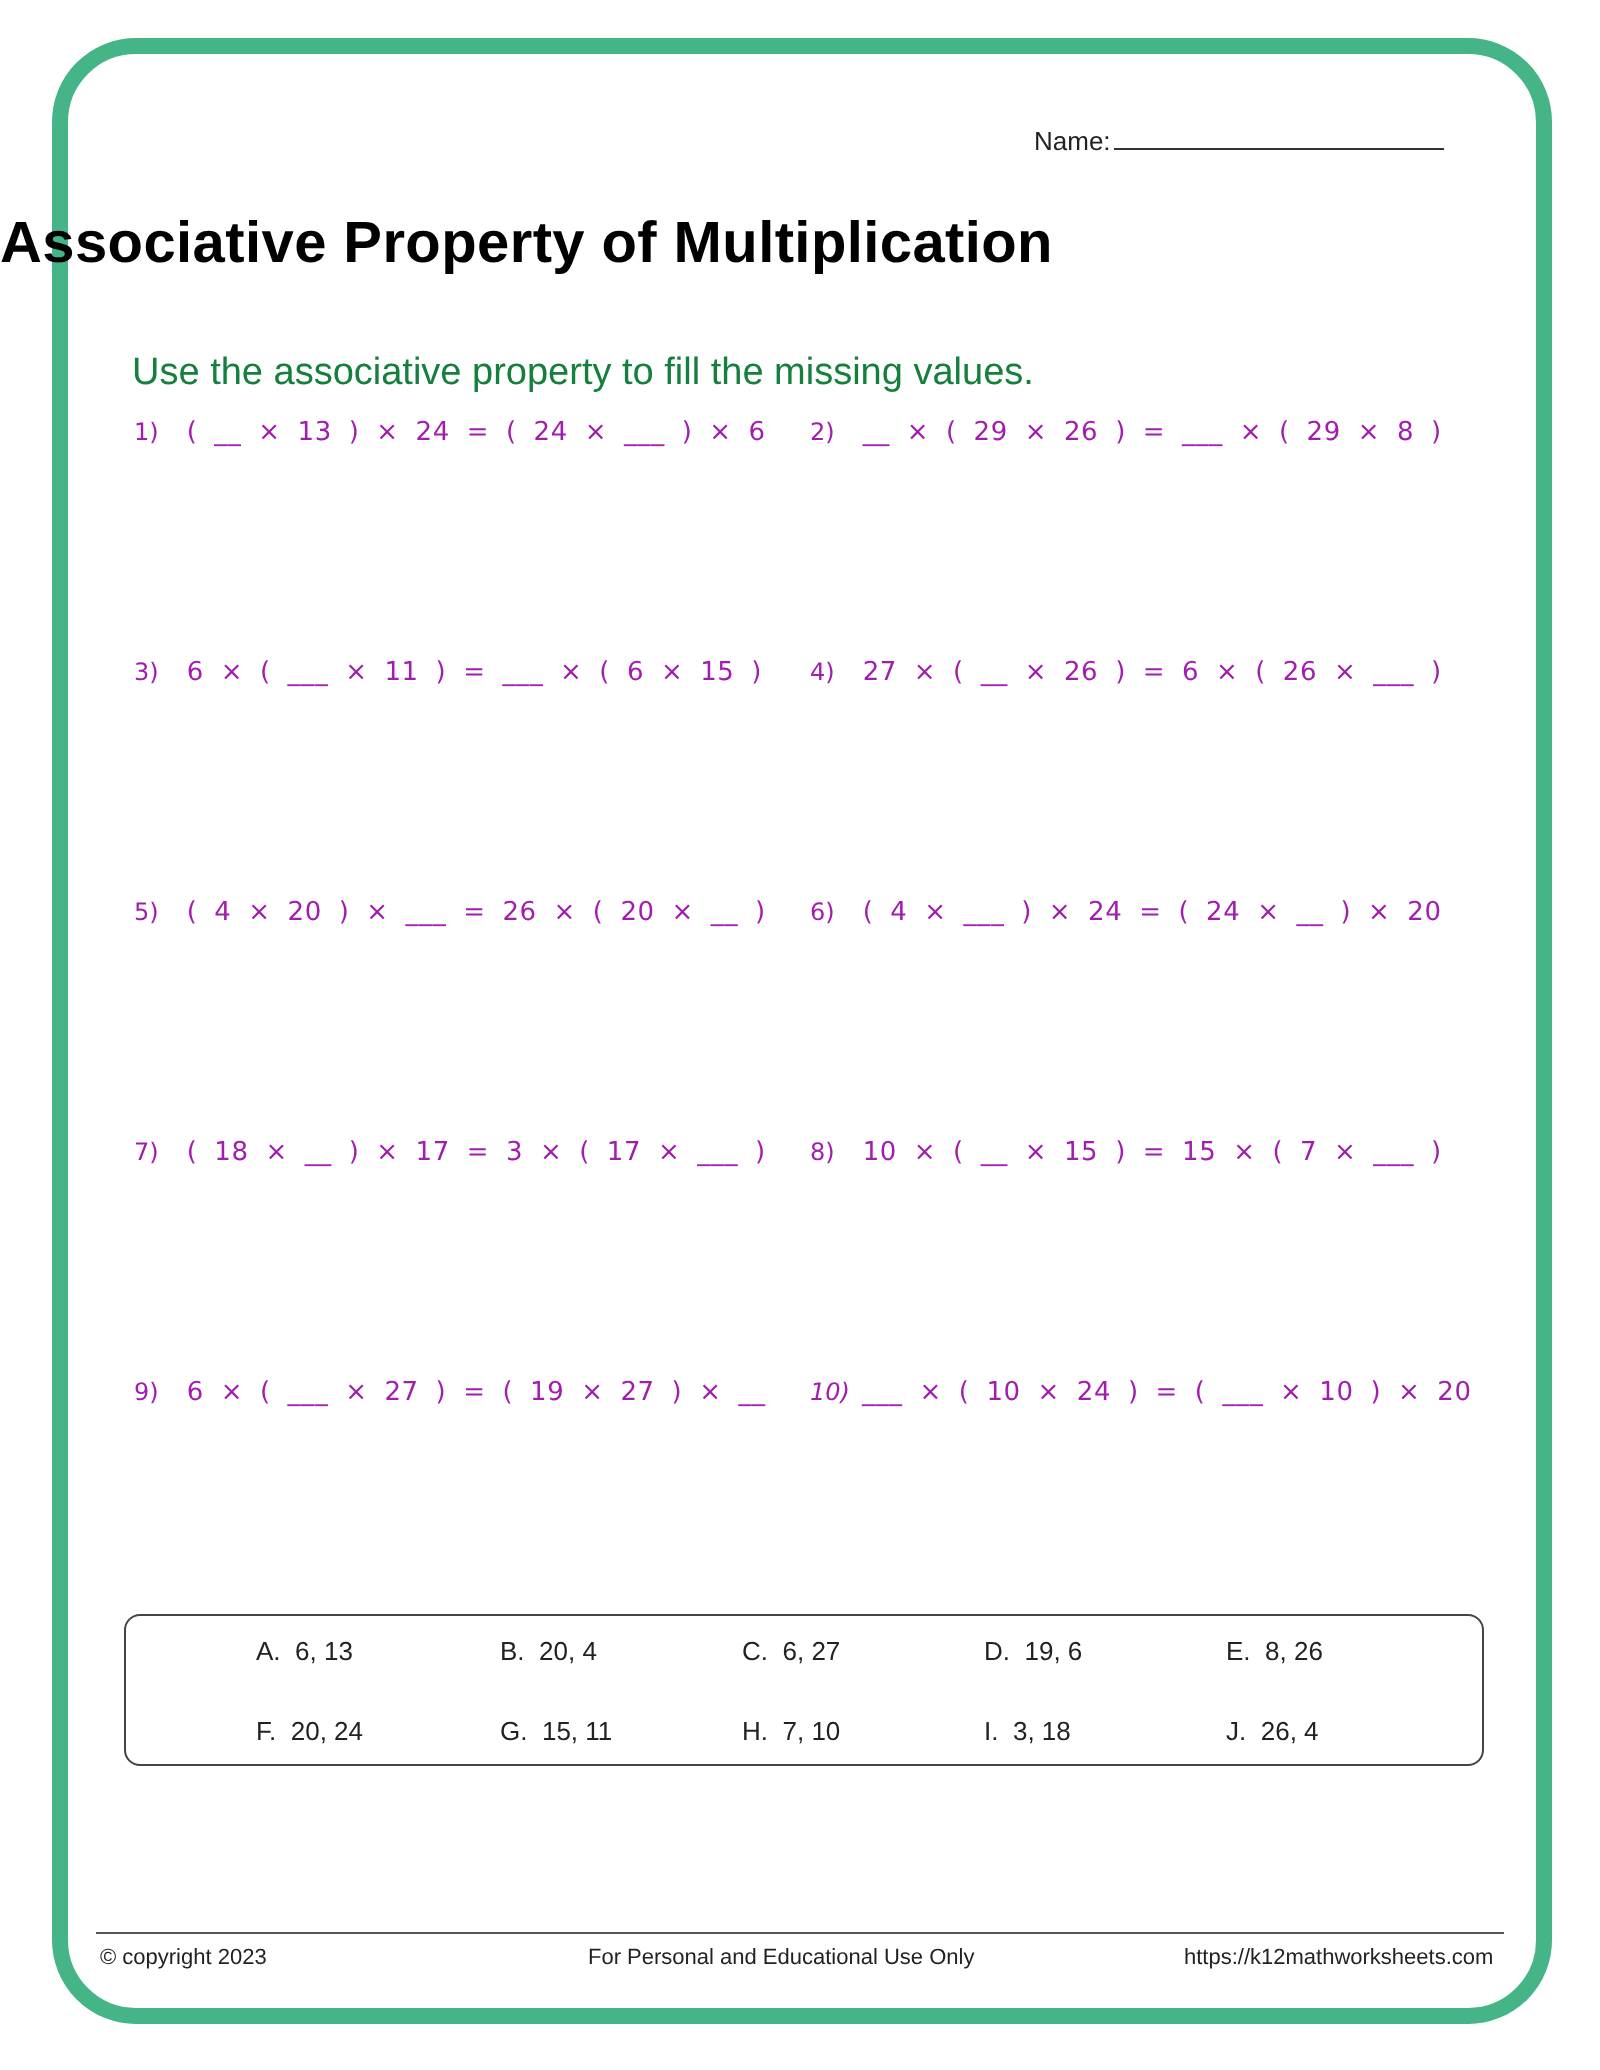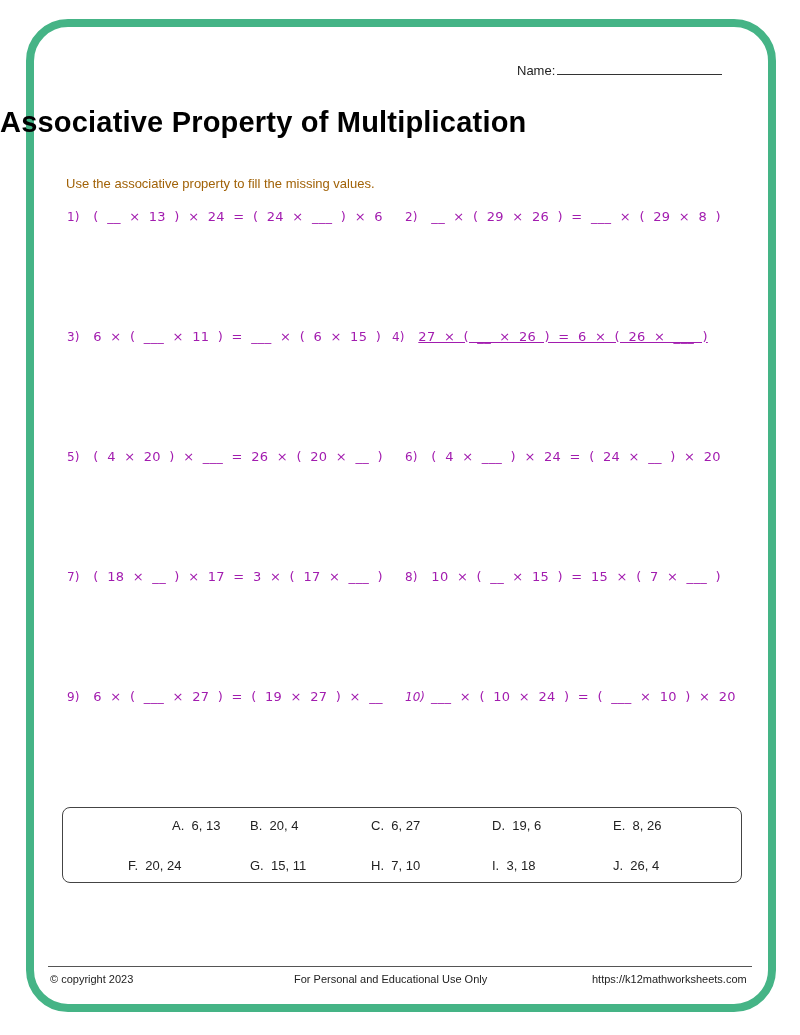--- a/index.html
+++ b/index.html
@@ -49,23 +49,23 @@
       font-family: "Liberation Sans", sans-serif;
       font-weight: bold;
       font-size: 29px;
       color: #000;
       letter-spacing: 0.2px;
     }
     .instructions {
       position: absolute;
       left: 66px;
       top: 176px;
-      font-size: 13px;
+      font-size: 19px;
       font-family: "Liberation Sans", sans-serif;
-      color: #a16207;
+      color: #15803d;
     }
     .problem {
       position: absolute;
       font-size: 13px;
       color: #a21caf;
       white-space: nowrap;
       font-family: "DejaVu Sans", sans-serif;
     }
     .problem .num {
       display: inline-block;
@@ -125,21 +125,21 @@
 <div class="problem" style="left:67px; top:209px;">
   <span class="num">1)</span><span class="expr">( __ × 13 ) × 24 = ( 24 × ___ ) × 6</span>
 </div>
 <div class="problem" style="left:405px; top:209px;">
   <span class="num">2)</span><span class="expr">__ × ( 29 × 26 ) = ___ × ( 29 × 8 )</span>
 </div>
 
 <div class="problem" style="left:67px; top:329px;">
   <span class="num">3)</span><span class="expr">6 × ( ___ × 11 ) = ___ × ( 6 × 15 )</span>
 </div>
-<div class="problem" style="left:392px; top:329px;text-decoration:underline;">
+<div class="problem" style="left:405px; top:329px;">
   <span class="num">4)</span><span class="expr">27 × ( __ × 26 ) = 6 × ( 26 × ___ )</span>
 </div>
 
 <div class="problem" style="left:67px; top:449px;">
   <span class="num">5)</span><span class="expr">( 4 × 20 ) × ___ = 26 × ( 20 × __ )</span>
 </div>
 <div class="problem" style="left:405px; top:449px;">
   <span class="num">6)</span><span class="expr">( 4 × ___ ) × 24 = ( 24 × __ ) × 20</span>
 </div>
 
@@ -152,21 +152,21 @@
 
 <div class="problem" style="left:67px; top:689px;">
   <span class="num">9)</span><span class="expr">6 × ( ___ × 27 ) = ( 19 × 27 ) × __</span>
 </div>
 <div class="problem" style="left:405px; top:689px;">
   <span class="num" style="margin-right:6px;font-style:italic;">10)</span><span class="expr">___ × ( 10 × 24 ) = ( ___ × 10 ) × 20</span>
 </div>
 
 <div class="answer-box"></div>
 
-<div class="choice" style="left:128px; top:818px;margin-left:44px;">
+<div class="choice" style="left:128px; top:818px;">
   <span>A.</span>&nbsp;&nbsp;<span>6, 13</span>
 </div>
 <div class="choice" style="left:250px; top:818px;">
   <span>B.</span>&nbsp;&nbsp;<span>20, 4</span>
 </div>
 <div class="choice" style="left:371px; top:818px;">
   <span>C.</span>&nbsp;&nbsp;<span>6, 27</span>
 </div>
 <div class="choice" style="left:492px; top:818px;">
   <span>D.</span>&nbsp;&nbsp;<span>19, 6</span>

